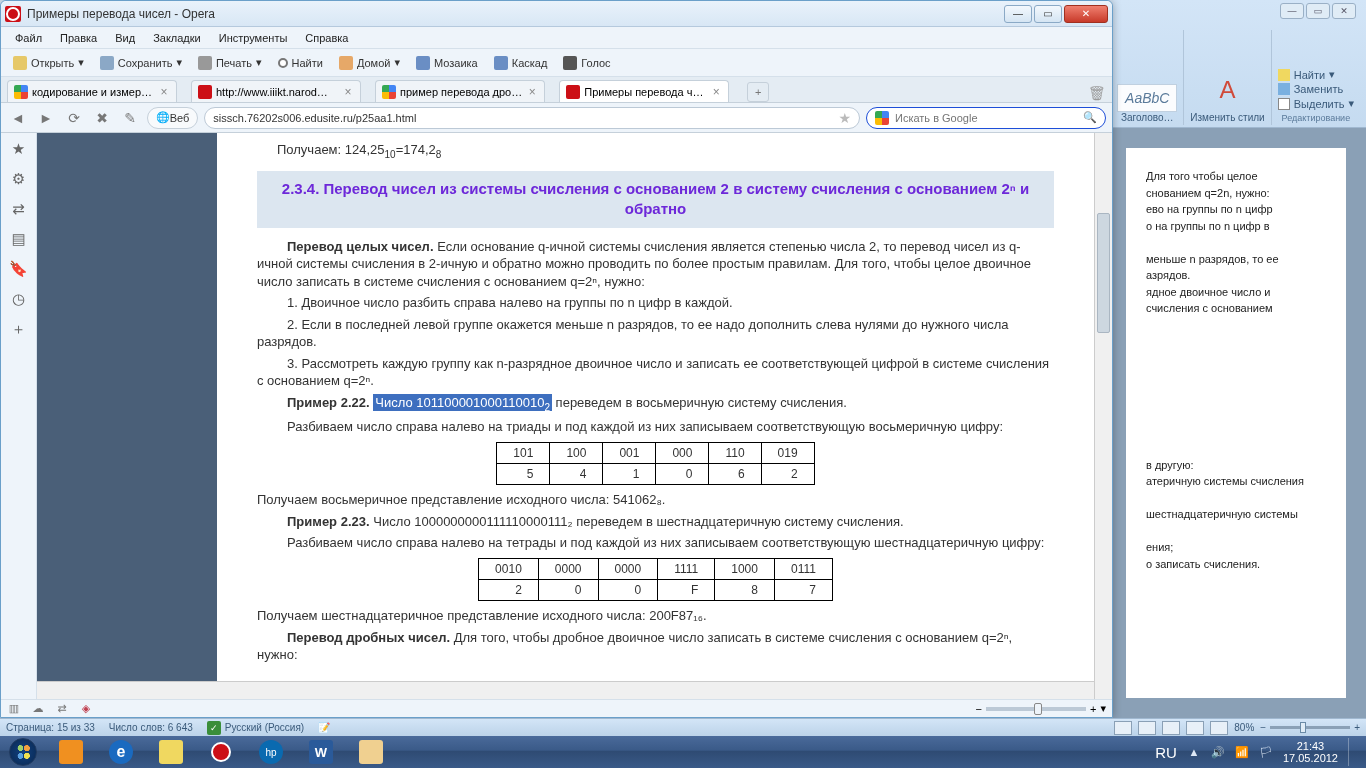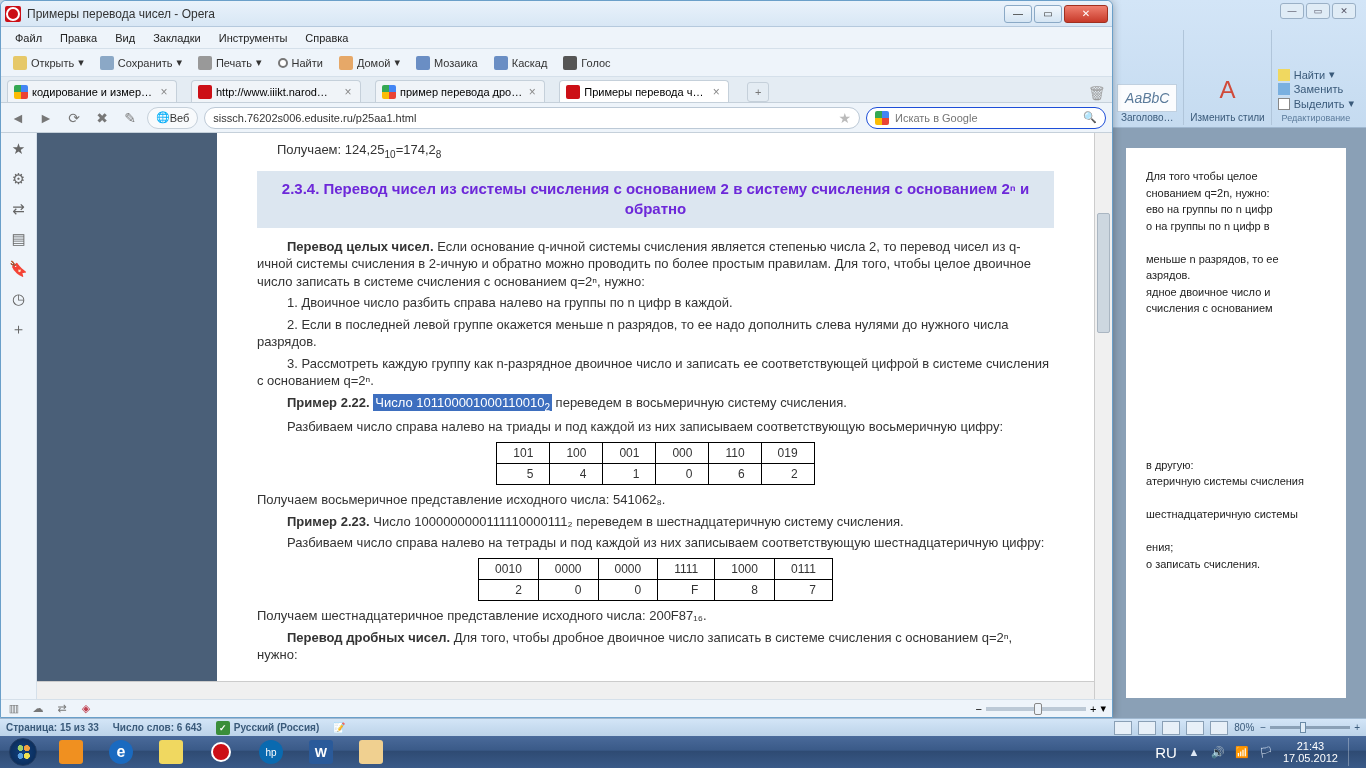--- a/index.html
+++ b/index.html
@@ -85,21 +85,21 @@
 .ribbon-item .ri-icon { width: 12px; height: 12px; }
 .word-doc { position: absolute; left: 0; right: 0; top: 128px; bottom: 0; background: #8aa0b6; padding: 20px; }
 .word-page { background: #fff; height: 100%; padding: 20px; font-size: 11px; color: #222; line-height: 1.5; overflow: hidden; }
 
 
 .ghost-buttons { position: absolute; right: 10px; top: 3px; display: flex; gap: 2px; z-index: 7; }
 .ghost-buttons .gbtn { width: 24px; height: 16px; border: 1px solid #9ab0c6; border-radius: 3px; background: #e0ecf6; font-size: 9px; display: flex; align-items: center; justify-content: center; color: #556; }
 
 
 .word-status { position: absolute; left: 0; right: 0; top: 718px; height: 18px; background: linear-gradient(#d3e5f7,#bcd3e9); border-top: 1px solid #a0b8d0; display: flex; align-items: center; padding: 0 6px; font-size: 10px; color: #3a5a7a; gap: 14px; z-index: 12; }
-.word-status .cell { display: flex; align-items: center; gap: 4px; font-weight: bold; }
+.word-status .cell { display: flex; align-items: center; gap: 4px; }
 .word-status .lang-icon { width: 14px; height: 14px; background: #3a8e3a; border-radius: 2px; display: flex; align-items: center; justify-content: center; color: #fff; font-size: 9px; }
 .word-status .right { margin-left: auto; display: flex; align-items: center; gap: 6px; }
 .viewbtn { width: 18px; height: 14px; border: 1px solid #8aa0b6; background: #e8f0f8; }
 .pct { font-size: 10px; }
 .zoom2 { display: flex; align-items: center; gap: 4px; }
 .zoom2 .track { width: 80px; height: 3px; background: #8aa0b6; position: relative; }
 .zoom2 .knob { position: absolute; left: 30px; top: -4px; width: 6px; height: 11px; background: #e0ecf6; border: 1px solid #6a8aa6; }
 
 
 .taskbar { position: absolute; left: 0; right: 0; bottom: 0; height: 32px; background: linear-gradient(#4a6a9a 0%, #3a5a88 45%, #2e4a72 46%, #3a5a88 100%); display: flex; align-items: center; z-index: 20; }

